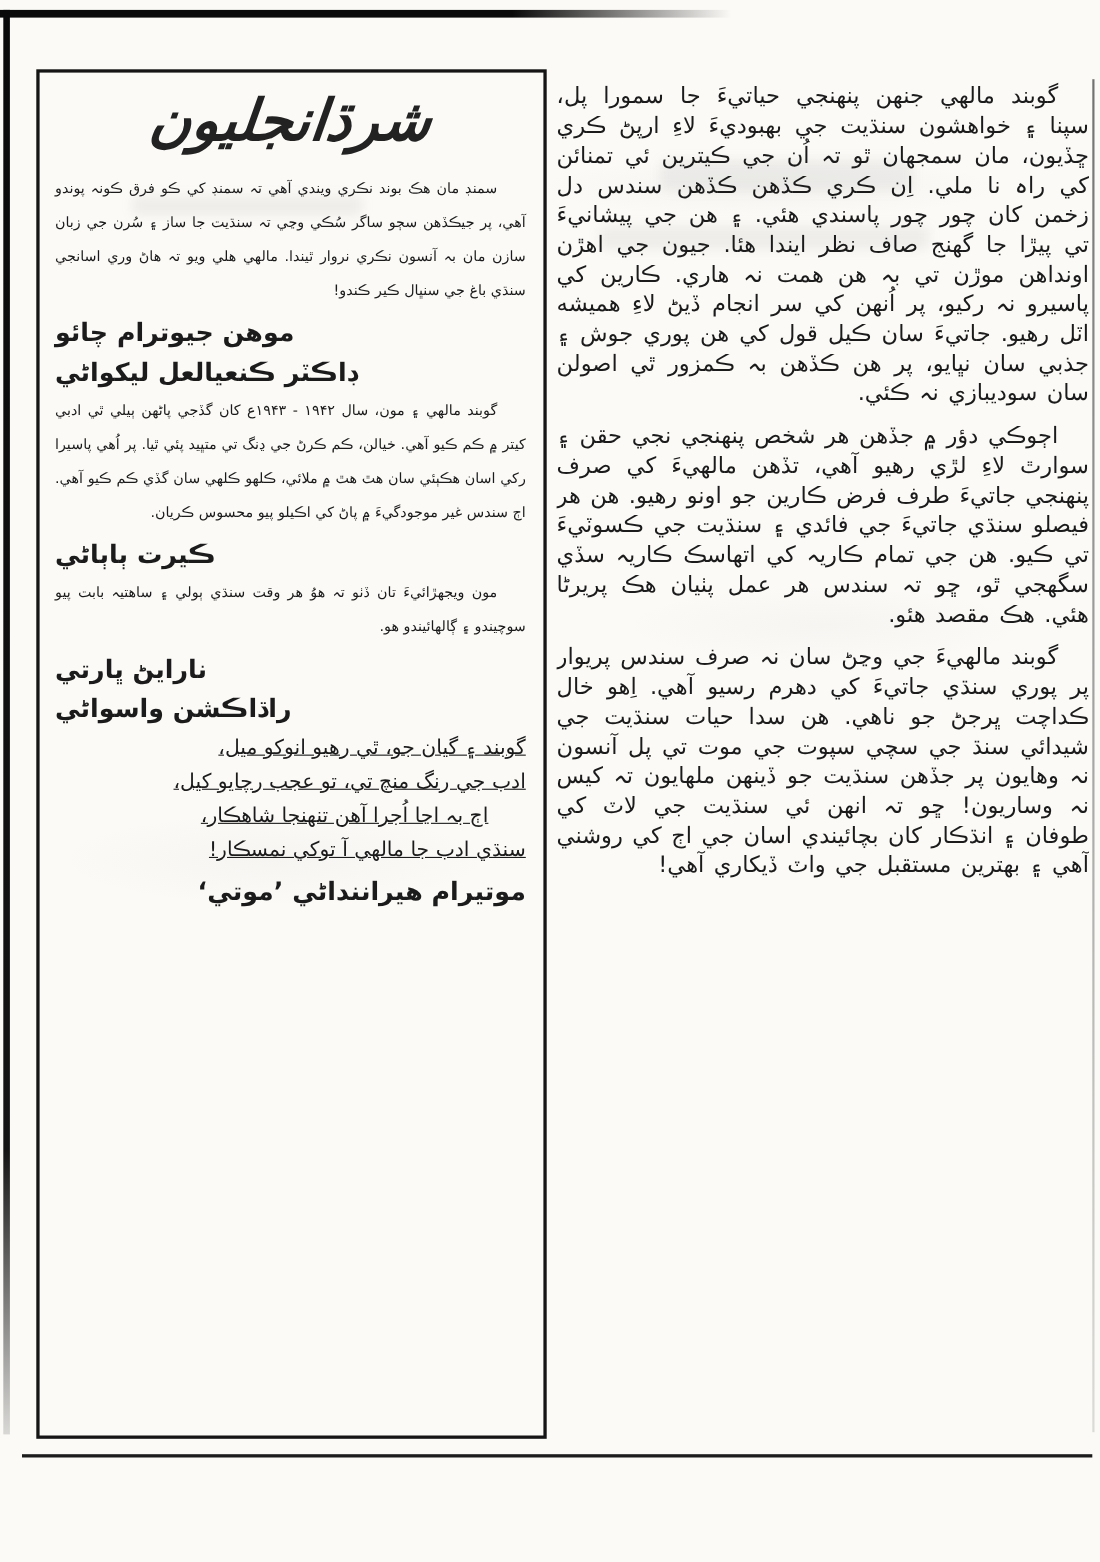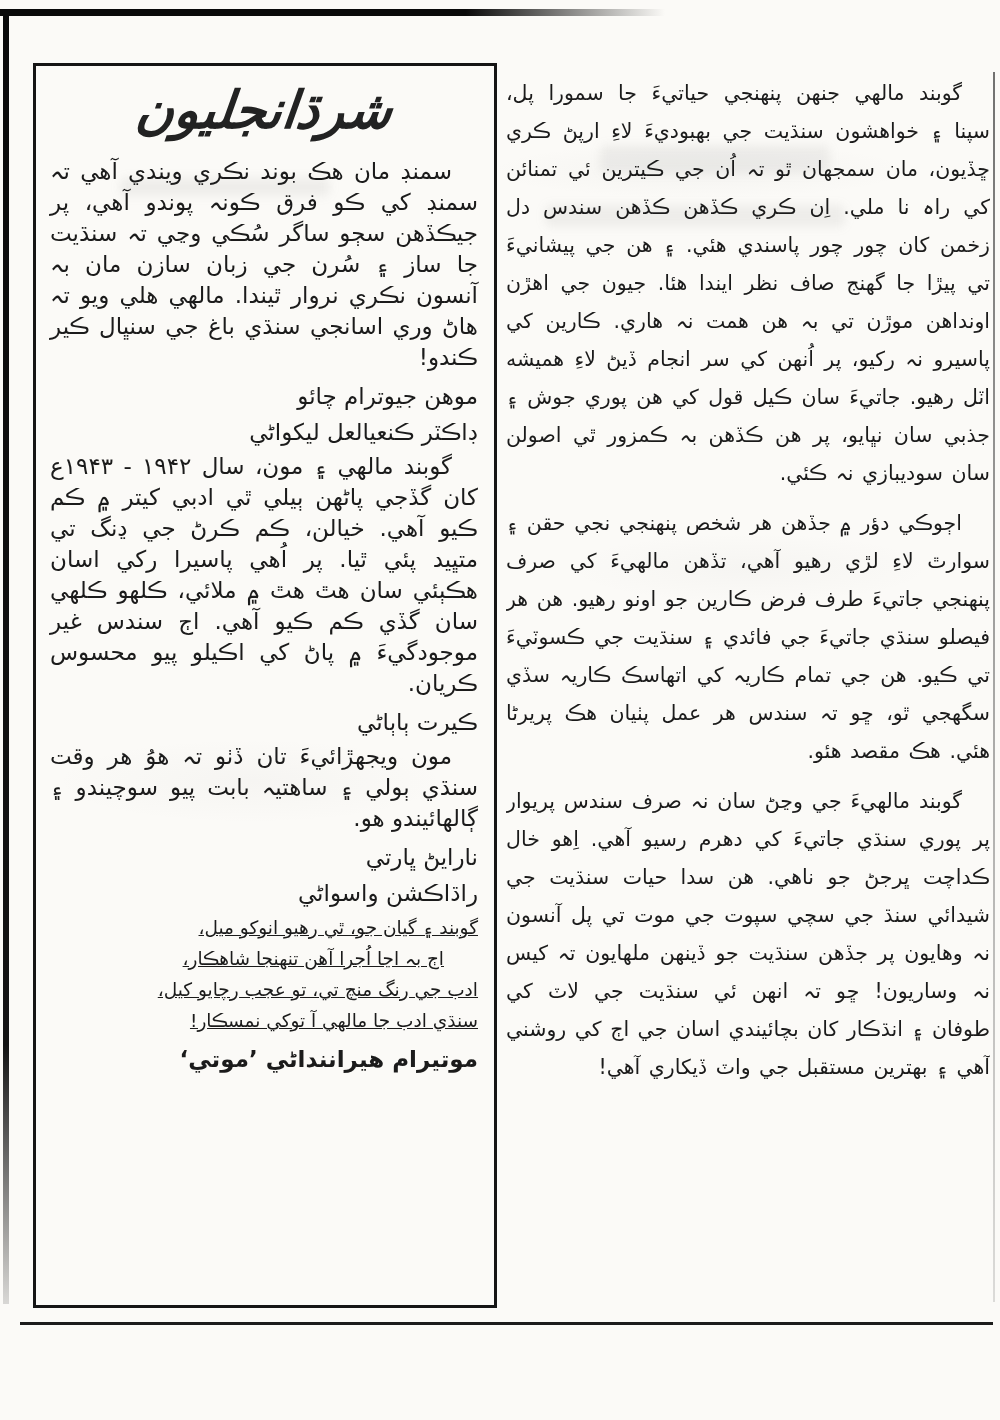--- a/index.html
+++ b/index.html
@@ -35,46 +35,46 @@
   .box-title{
     margin:6px 0 16px 0;
     text-align:center;
     font-size:52px;font-weight:bold;font-style:italic;
     transform:skewX(-6deg);
     letter-spacing:-1px;
     color:#222;
   }
   .box-body{
     margin:0 0 6px 0;
-    font-size:23px;line-height:31px;
+    font-size:13px;line-height:31px;
     text-align:justify;text-justify:inter-word;
   }
   .indent{text-indent:26px;}
   .tribute-author{
     margin:10px 0 6px 0;
-    font-size:23px;font-weight:normal;
-    text-align:right;
+    font-size:23px;font-weight:bold;
+    text-align:left;
     letter-spacing:0.5px;
   }
   .poem{font-size:18.5px;line-height:31px;text-align:right;text-decoration:underline;}
   .poem-line{white-space:nowrap;}
   .poem-line.indented{padding-right:34px;}
   .signature{
     margin-top:10px;
     font-size:23px;font-weight:bold;text-align:right;
   }
 
   
   .article{
     position:absolute;left:506px;top:74px;width:484px;height:1240px;
     direction:rtl;overflow:hidden;
   }
   .article p{
     margin:0 0 12px 0;
-    font-size:20.5px;line-height:38px;
+    font-size:20.5px;line-height:27px;
     text-align:justify;text-justify:inter-word;
     text-indent:28px;
     word-spacing:2px;
   }
 
   
   .footer-rule{position:absolute;left:20px;top:1322px;width:973px;height:3px;background:#1c1c1c;}
   .footer{
     position:absolute;left:0;top:1416px;width:1000px;
     text-align:center;direction:rtl;
@@ -111,22 +111,22 @@
     <p class="box-body indent">گوبند مالهي ۽ مون، سال ۱۹۴۲ - ۱۹۴۳ع کان گڏجي پاڻهن ٻيلي ٿي ادبي کيتر ۾ ڪم ڪيو آهي. خيالن، ڪم ڪرڻ جي ڍنگ تي متڀيد پئي ٿيا. پر اُهي پاسيرا رکي اسان هڪٻئي سان هٿ هٿ ۾ ملائي، ڪلهو ڪلهي سان گڏي ڪم ڪيو آهي. اڄ سندس غير موجودگيءَ ۾ پاڻ کي اڪيلو پيو محسوس ڪريان.</p>
 
     <div class="tribute-author">ڪيرت ٻاٻاڻي</div>
     <p class="box-body indent">مون ويجهڙائيءَ تان ڏٺو تہ هوُ هر وقت سنڌي ٻولي ۽ ساهتيہ بابت پيو سوچيندو ۽ ڳالهائيندو هو.</p>
 
     <div class="tribute-author">نارايڻ ڀارتي</div>
 
     <div class="tribute-author">راڌاڪشن واسواڻي</div>
     <div class="poem">
       <div class="poem-line">گوبند ۽ گيان جو، ٿي رهيو انوکو ميل،</div>
+      <div class="poem-line">ادب جي رنگ منچ تي، تو عجب رچايو کيل،</div>
       <div class="poem-line indented">اڄ بہ اڃا اُجرا آهن تنهنجا شاهڪار،</div>
-      <div class="poem-line">ادب جي رنگ منچ تي، تو عجب رچايو کيل،</div>
       <div class="poem-line">سنڌي ادب جا مالهي آ توکي نمسڪار!</div>
     </div>
 
     <div class="signature">موتيرام هيراننداڻي ’موتي‘</div>
   </div>
 
   <div class="article">
     <p>گوبند مالهي جنهن پنهنجي حياتيءَ جا سمورا پل، سپنا ۽ خواهشون سنڌيت جي بهبوديءَ لاءِ ارپڻ ڪري ڇڏيون، مان سمجهان ٿو تہ اُن جي ڪيترين ئي تمنائن کي راہ نا ملي. اِن ڪري ڪڏهن ڪڏهن سندس دل زخمن کان چور چور پاسندي هئي. ۽ هن جي پيشانيءَ تي پيڙا جا گهنج صاف نظر ايندا هئا. جيون جي اهڙن اونداهن موڙن تي بہ هن همت نہ هاري. ڪارين کي پاسيرو نہ رکيو، پر اُنهن کي سر انجام ڏيڻ لاءِ هميشه اٽل رهيو. جاتيءَ سان ڪيل قول کي هن پوري جوش ۽ جذبي سان نڀايو، پر هن ڪڏهن بہ ڪمزور ٿي اصولن سان سوديبازي نہ ڪئي.</p>
     <p>اڄوڪي دؤر ۾ جڏهن هر شخص پنهنجي نجي حقن ۽ سوارٿ لاءِ لڙي رهيو آهي، تڏهن مالهيءَ کي صرف پنهنجي جاتيءَ طرف فرض ڪارين جو اونو رهيو. هن هر فيصلو سنڌي جاتيءَ جي فائدي ۽ سنڌيت جي ڪسوٽيءَ تي ڪيو. هن جي تمام ڪاريہ کي اتهاسڪ ڪاريہ سڏي سگهجي ٿو، ڇو تہ سندس هر عمل پٺيان هڪ پريرڻا هئي. هڪ مقصد هئو.</p>
     <p>گوبند مالهيءَ جي وڃڻ سان نہ صرف سندس پريوار پر پوري سنڌي جاتيءَ کي دهرم رسيو آهي. اِهو خال ڪداچت ڀرجڻ جو ناهي. هن سدا حيات سنڌيت جي شيدائي سنڌ جي سچي سپوت جي موت تي پل آنسون نہ وهايون پر جڏهن سنڌيت جو ڏينهن ملهايون تہ کيس نہ وساريون! ڇو تہ انهن ئي سنڌيت جي لاٽ کي طوفان ۽ انڌڪار کان بچائيندي اسان جي اڄ کي روشني آهي ۽ بهترين مستقبل جي واٽ ڏيکاري آهي!</p>

